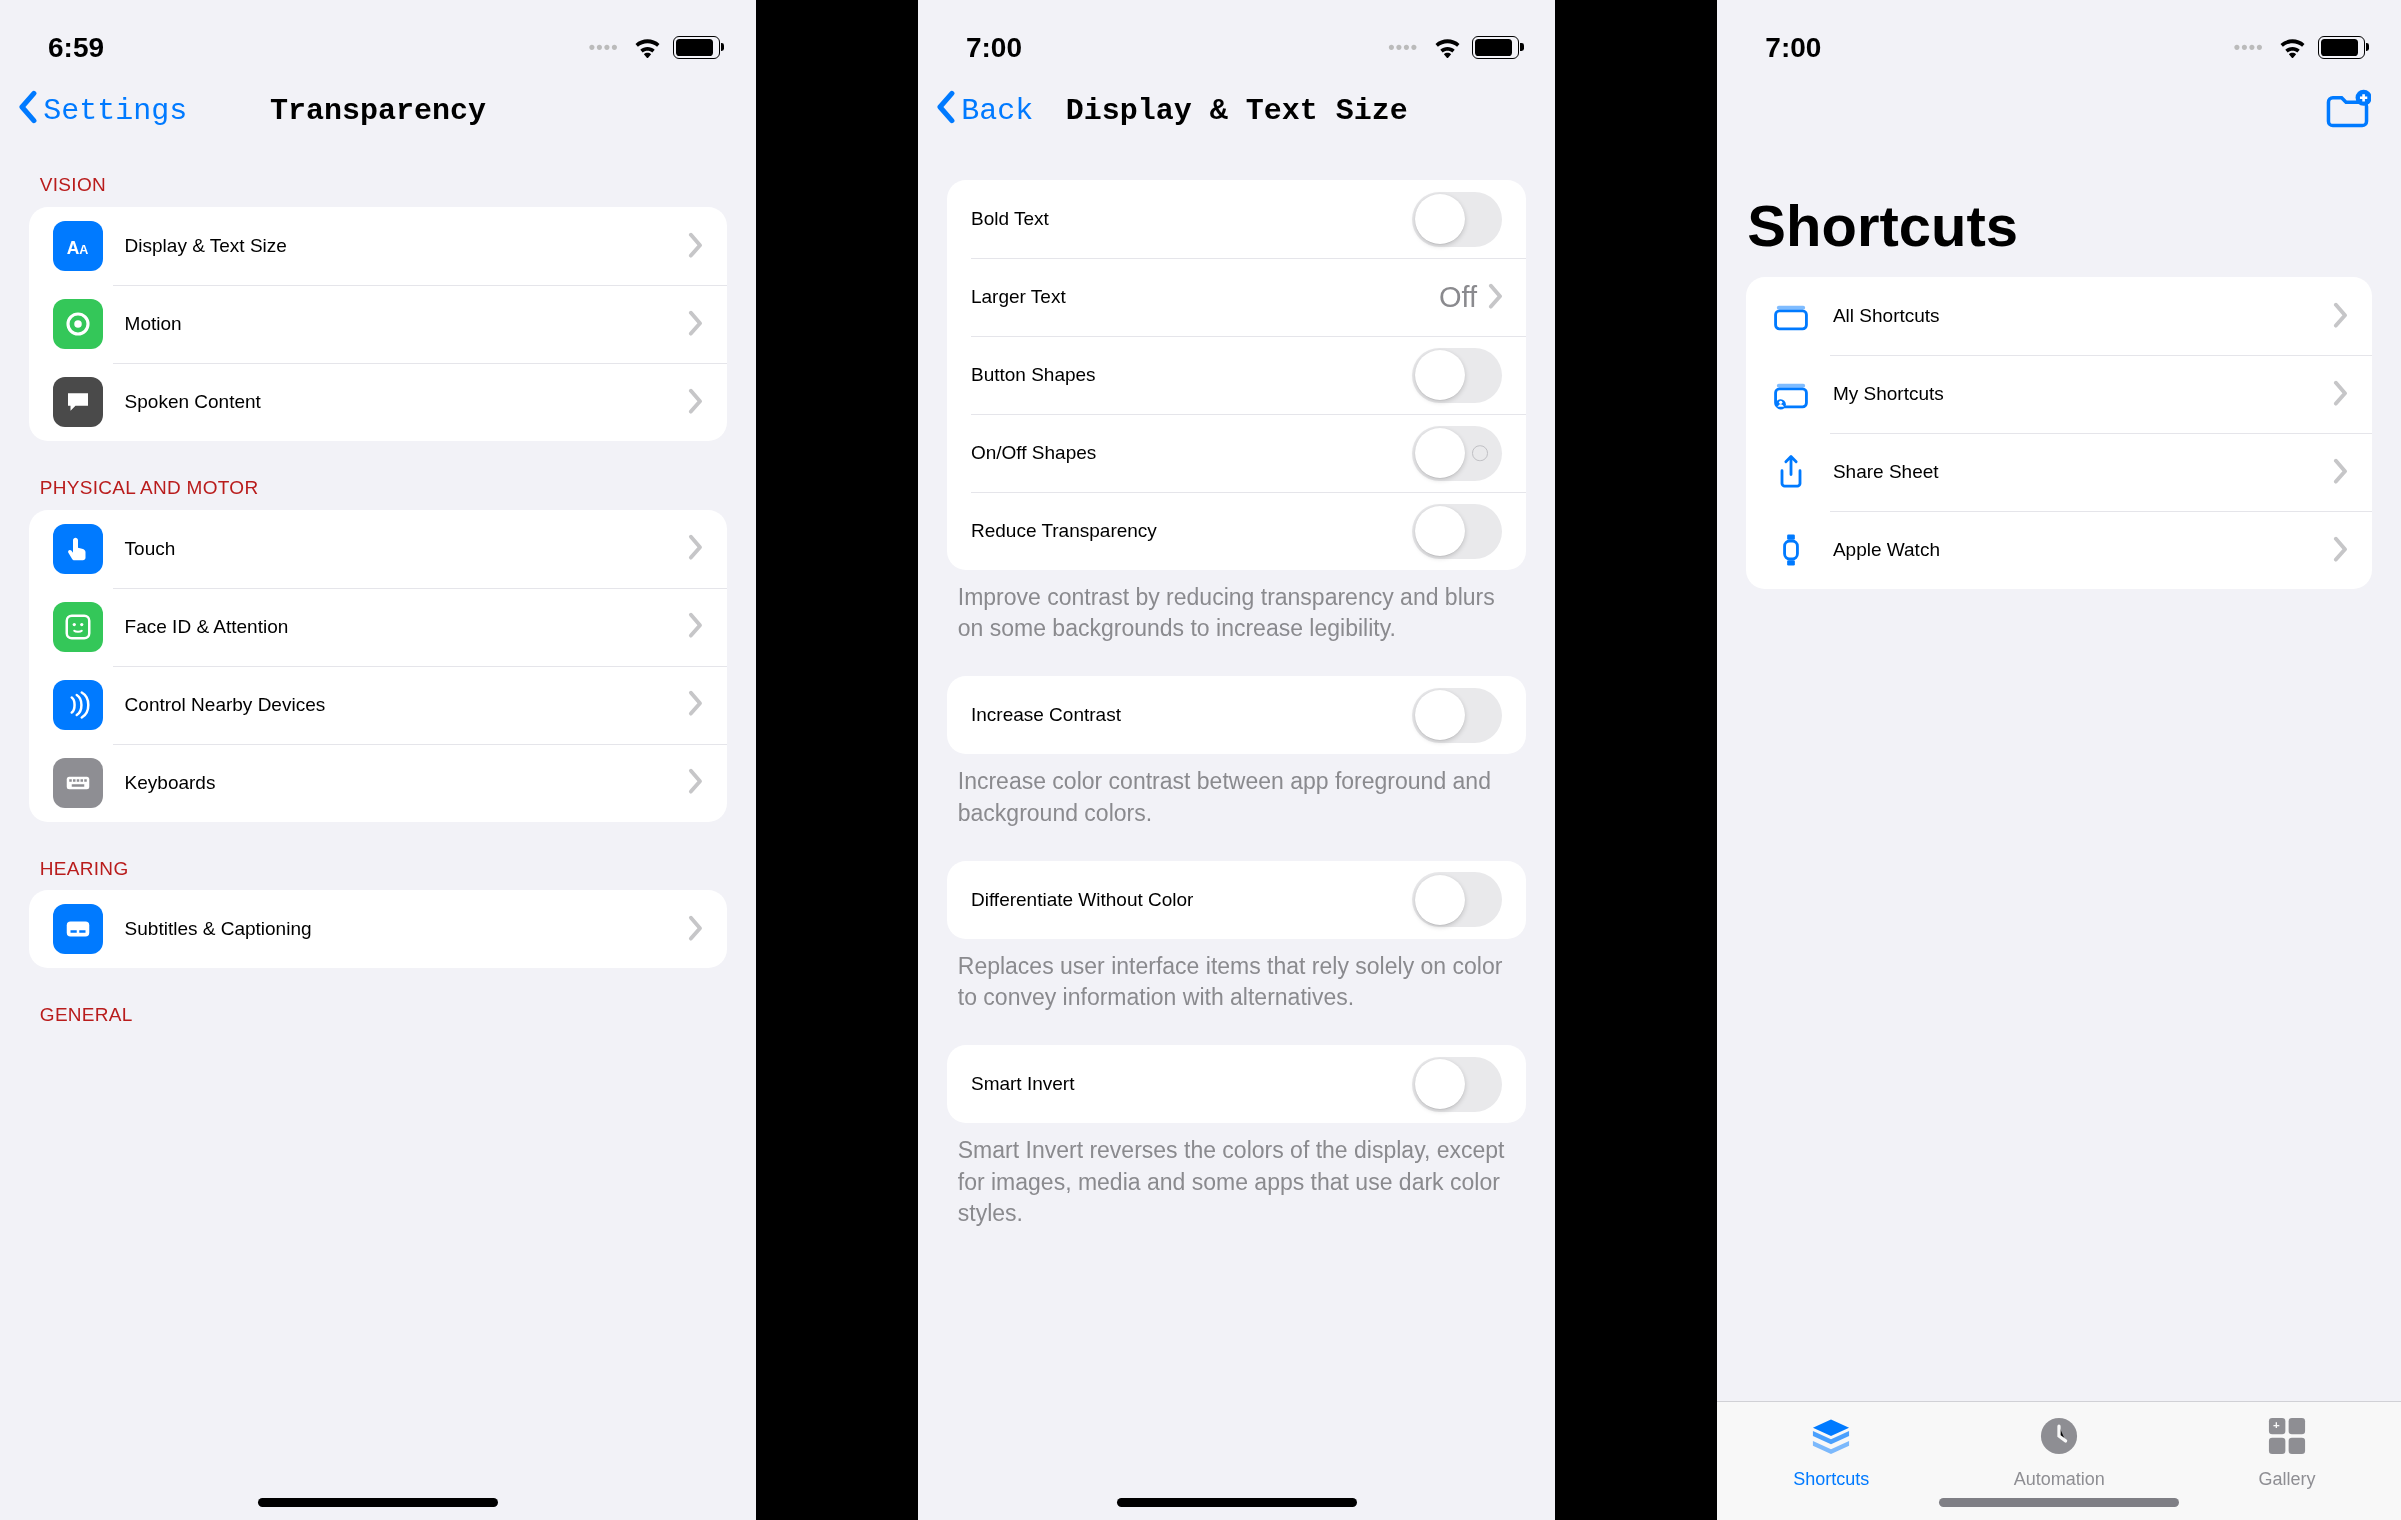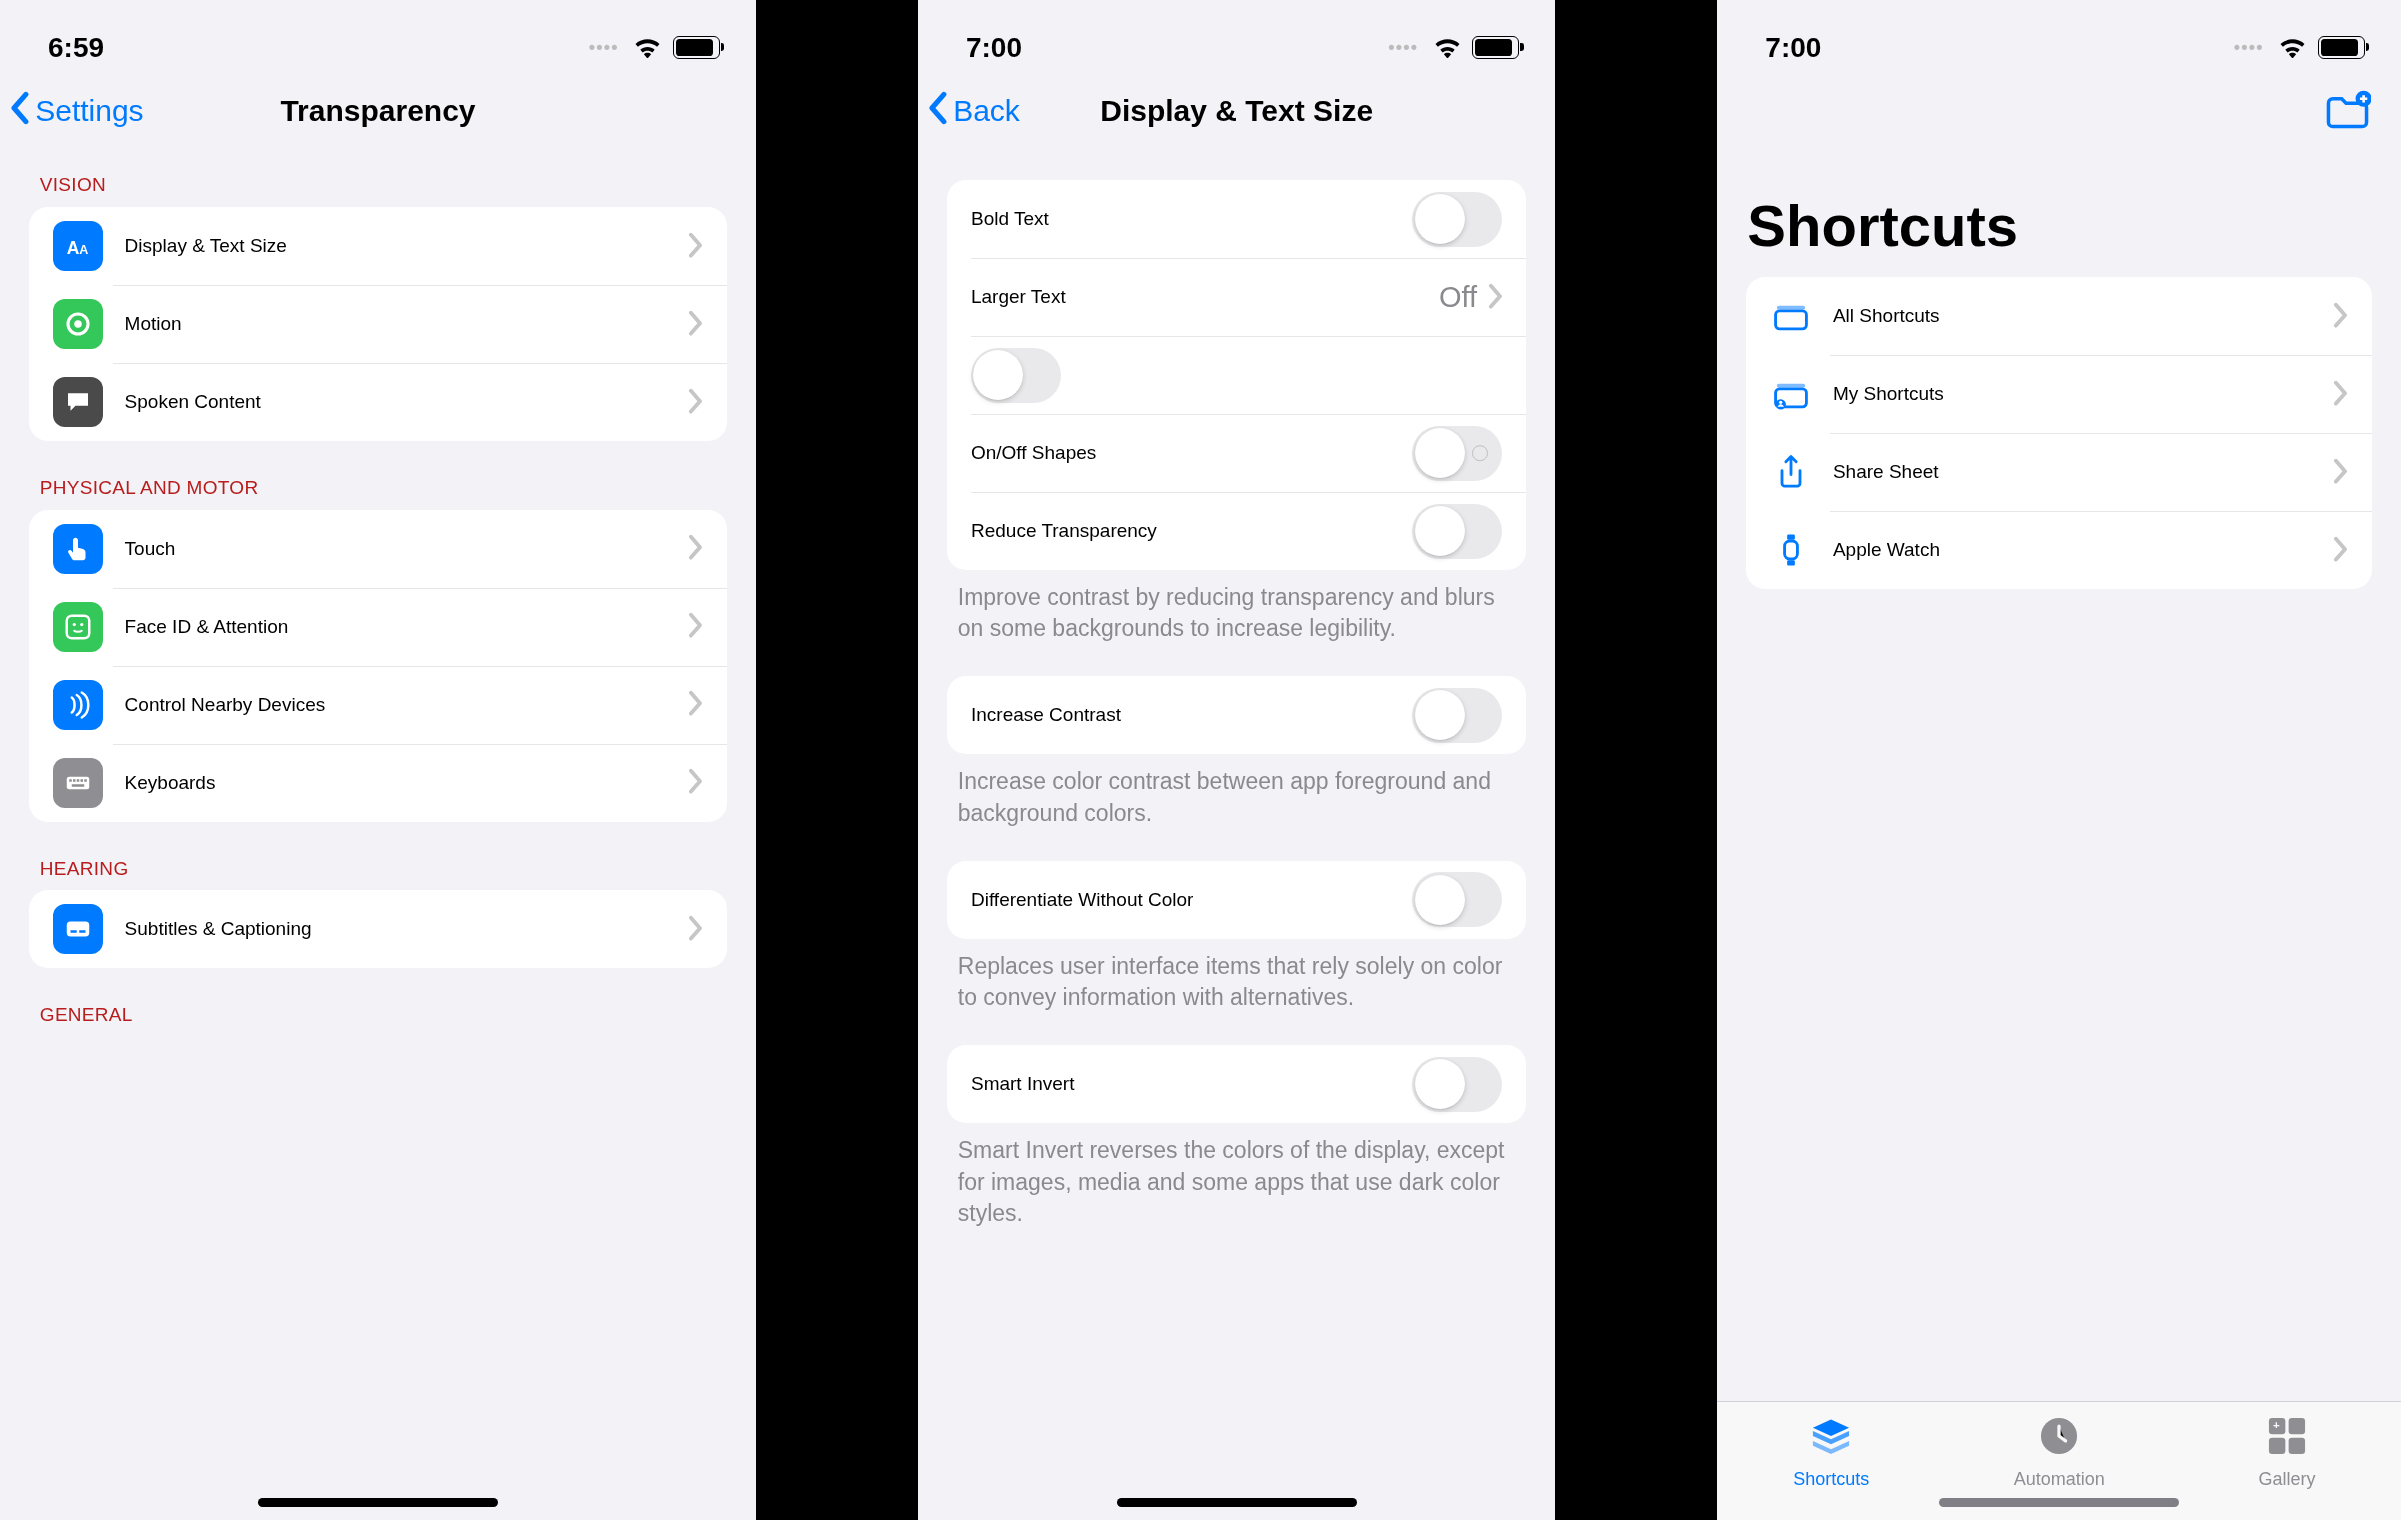--- a/index.html
+++ b/index.html
@@ -37,22 +37,23 @@
   .wifi-icon svg { width: 29px; height: 21.6px; display: block; }
   .battery-icon { width: 47px; height: 23px; border: 1.8px solid #000; border-radius: 6px; position: relative; }
   .battery-icon::after { content: ""; position: absolute; right: -5.4px; top: 6px; width: 3.6px; height: 8.4px; background: #000; border-radius: 0 2.4px 2.4px 0; }
   .battery-fill { position: absolute; left: 1.8px; top: 1.8px; bottom: 1.8px; width: 37px; background: #000; border-radius: 3.6px; }
 
   
   .nav-bar {
     display: flex;
     align-items: center;
     height: 78px;
-    padding: 0 10px;
+    padding: 0 18px;
     position: relative;
+    font-family: Liberation Mono, monospace;
   }
   .nav-back {
     display: flex;
     align-items: center;
     color: #007aff;
     font-size: 30px;
     gap: 3.6px;
   }
   .nav-back svg { width: 21.6px; height: 34px; }
   .nav-title {
@@ -384,20 +385,21 @@
       <div class="row">
         <div class="row-label">Larger Text</div>
         <div class="row-trail">
           <span class="row-value">Off</span>
           <div class="chevron"><svg viewBox="0 0 12 20">
                 <path fill="none" stroke="currentColor" stroke-width="3" stroke-linecap="round" stroke-linejoin="round" d="M3 2l7 8-7 8"></path>
               </svg></div>
         </div>
       </div>
       <div class="row">
+        <div class="row-label">Button Shapes</div>
         <div class="toggle">
             <div class="toggle-knob"></div>
           </div>
       </div>
       <div class="row">
         <div class="row-label">On/Off Shapes</div>
         <div class="toggle">
             <div class="toggle-knob"></div>
             <div class="toggle-label-dot"></div>
           </div>

